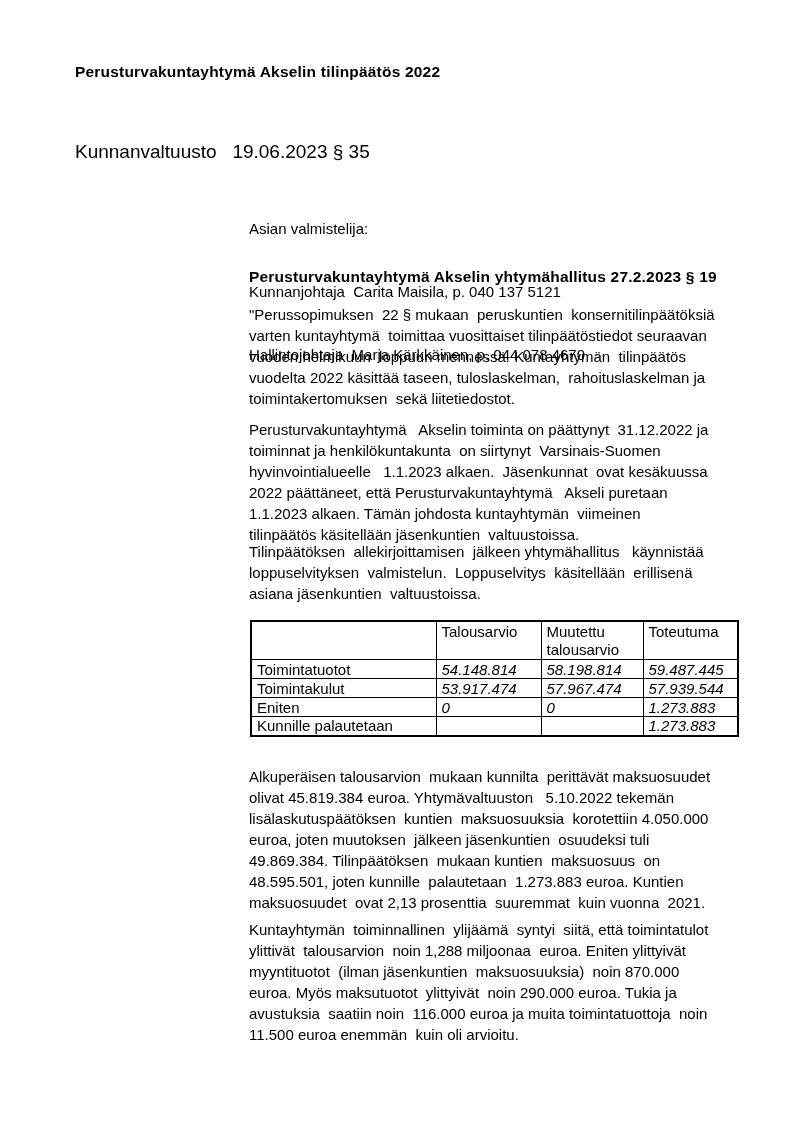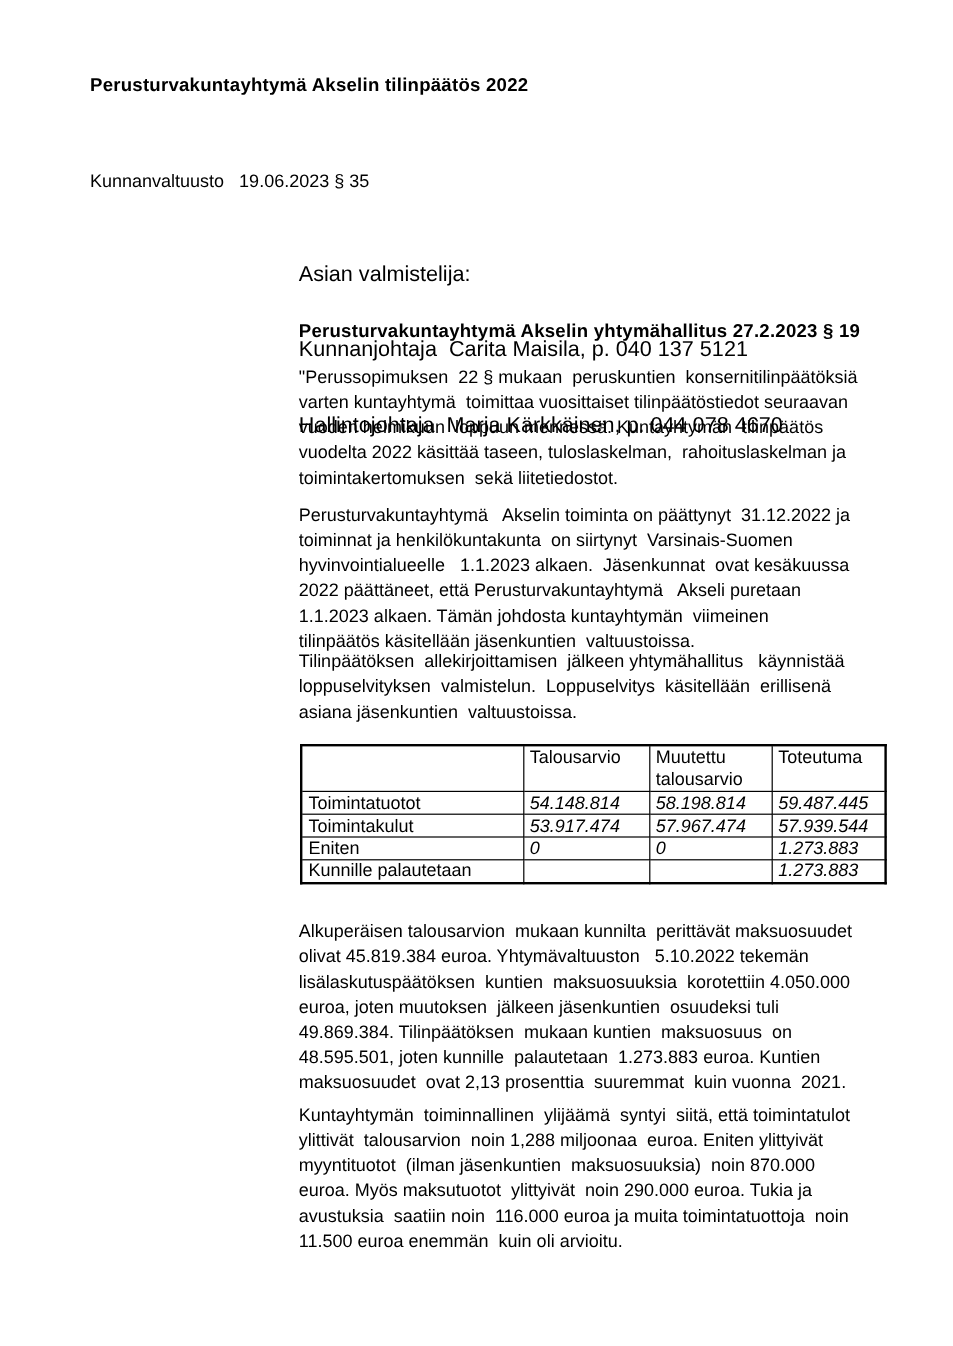--- a/index.html
+++ b/index.html
@@ -14,26 +14,26 @@
   }
   .abs { position: absolute; }
   .doc-title {
     left: 75px; top: 63px;
     font-size: 15.5px; font-weight: bold;
     white-space: pre;
     letter-spacing: 0.2px;
   }
   .meta-block {
     left: 75px; top: 102px;
-    font-size: 15px; line-height: 20px;
+    font-size: 19px; line-height: 20px;
     white-space: pre;
   }
   .preparer-block {
     left: 249px; top: 176px;
-    font-size: 18px; line-height: 21px;
+    font-size: 15px; line-height: 21px;
     white-space: pre;
   }
   .section-heading {
     left: 249px; top: 268px;
     font-size: 15.5px; font-weight: bold;
     white-space: pre;
     letter-spacing: 0.2px;
   }
   .para {
     left: 249px;

